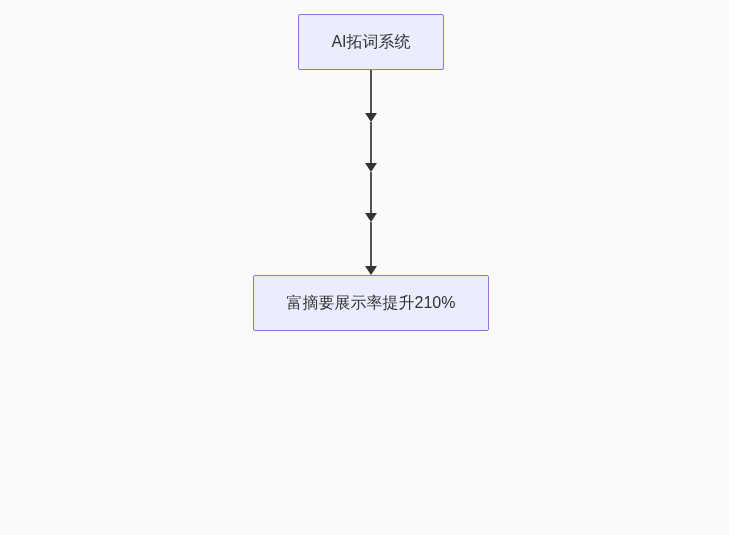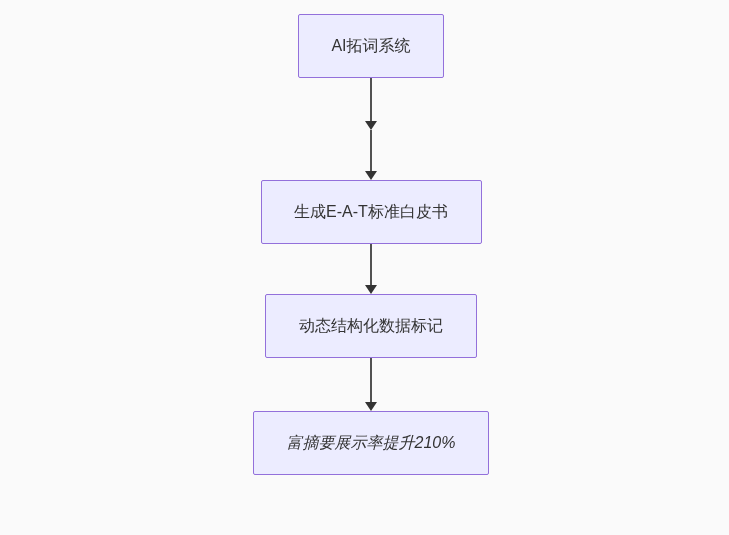--- a/index.html
+++ b/index.html
@@ -16,37 +16,37 @@
     font-family:"Liberation Sans","DejaVu Sans",sans-serif;
     overflow:hidden;position:relative;
   }
   .flow{
     position:absolute;
     left:253px;top:14px;width:236px;
     display:flex;flex-direction:column;align-items:center;
   }
   .node{
     box-sizing:border-box;
-    height:64px;
+    height:56px;
     display:flex;align-items:center;justify-content:center;
     background:var(--node-fill);
     border:1px solid var(--node-border);
     border-radius:2px;
     padding:0 10px;
   }
   .node .label{
     color:var(--text);
     font-size:16px;
     white-space:nowrap;
   }
   .n1{min-width:146px;}
   .n2{min-width:193px;}
   .n3{min-width:221px;}
   .n4{min-width:212px;}
-  .n5{min-width:236px;font-style:italic;}
+  .n5{min-width:236px;}
   .edge{
     display:flex;flex-direction:column;align-items:center;
     width:14px;
   }
   .e1{height:52px;}
   .e2{height:50px;}
   .e3{height:50px;}
   .e4{height:53px;}
   .edge .line{
     flex:1 1 auto;
@@ -74,32 +74,26 @@
     <div class="line"></div>
     <div class="head"></div>
   </div>
 
 
   <div class="edge e2">
     <div class="line"></div>
     <div class="head"></div>
   </div>
 
-  <div class="node n3">
-    <span class="label">生成E-A-T标准白皮书</span>
-  </div>
 
   <div class="edge e3">
     <div class="line"></div>
     <div class="head"></div>
   </div>
 
-  <div class="node n4">
-    <span class="label">动态结构化数据标记</span>
-  </div>
 
   <div class="edge e4">
     <div class="line"></div>
     <div class="head"></div>
   </div>
 
   <div class="node n5">
     <span class="label">富摘要展示率提升210%</span>
   </div>
 

